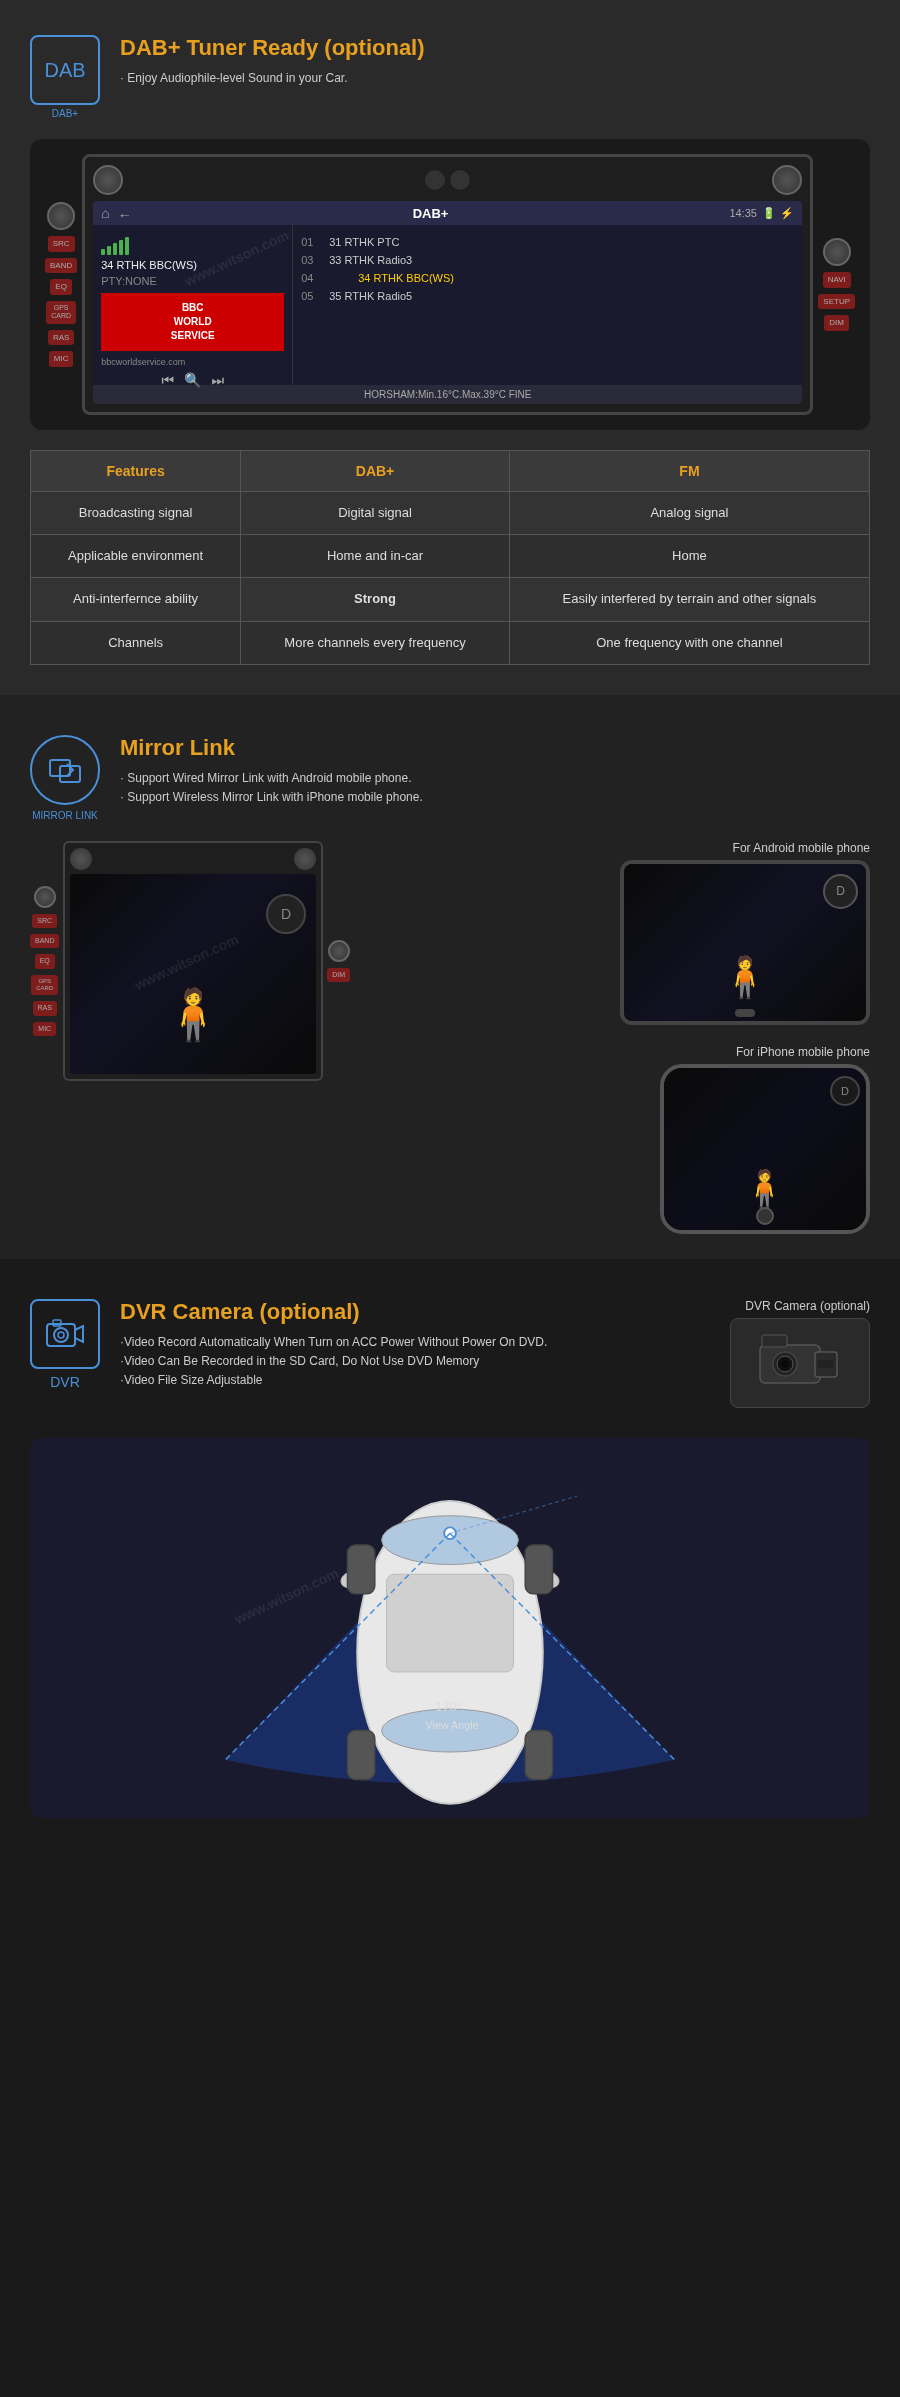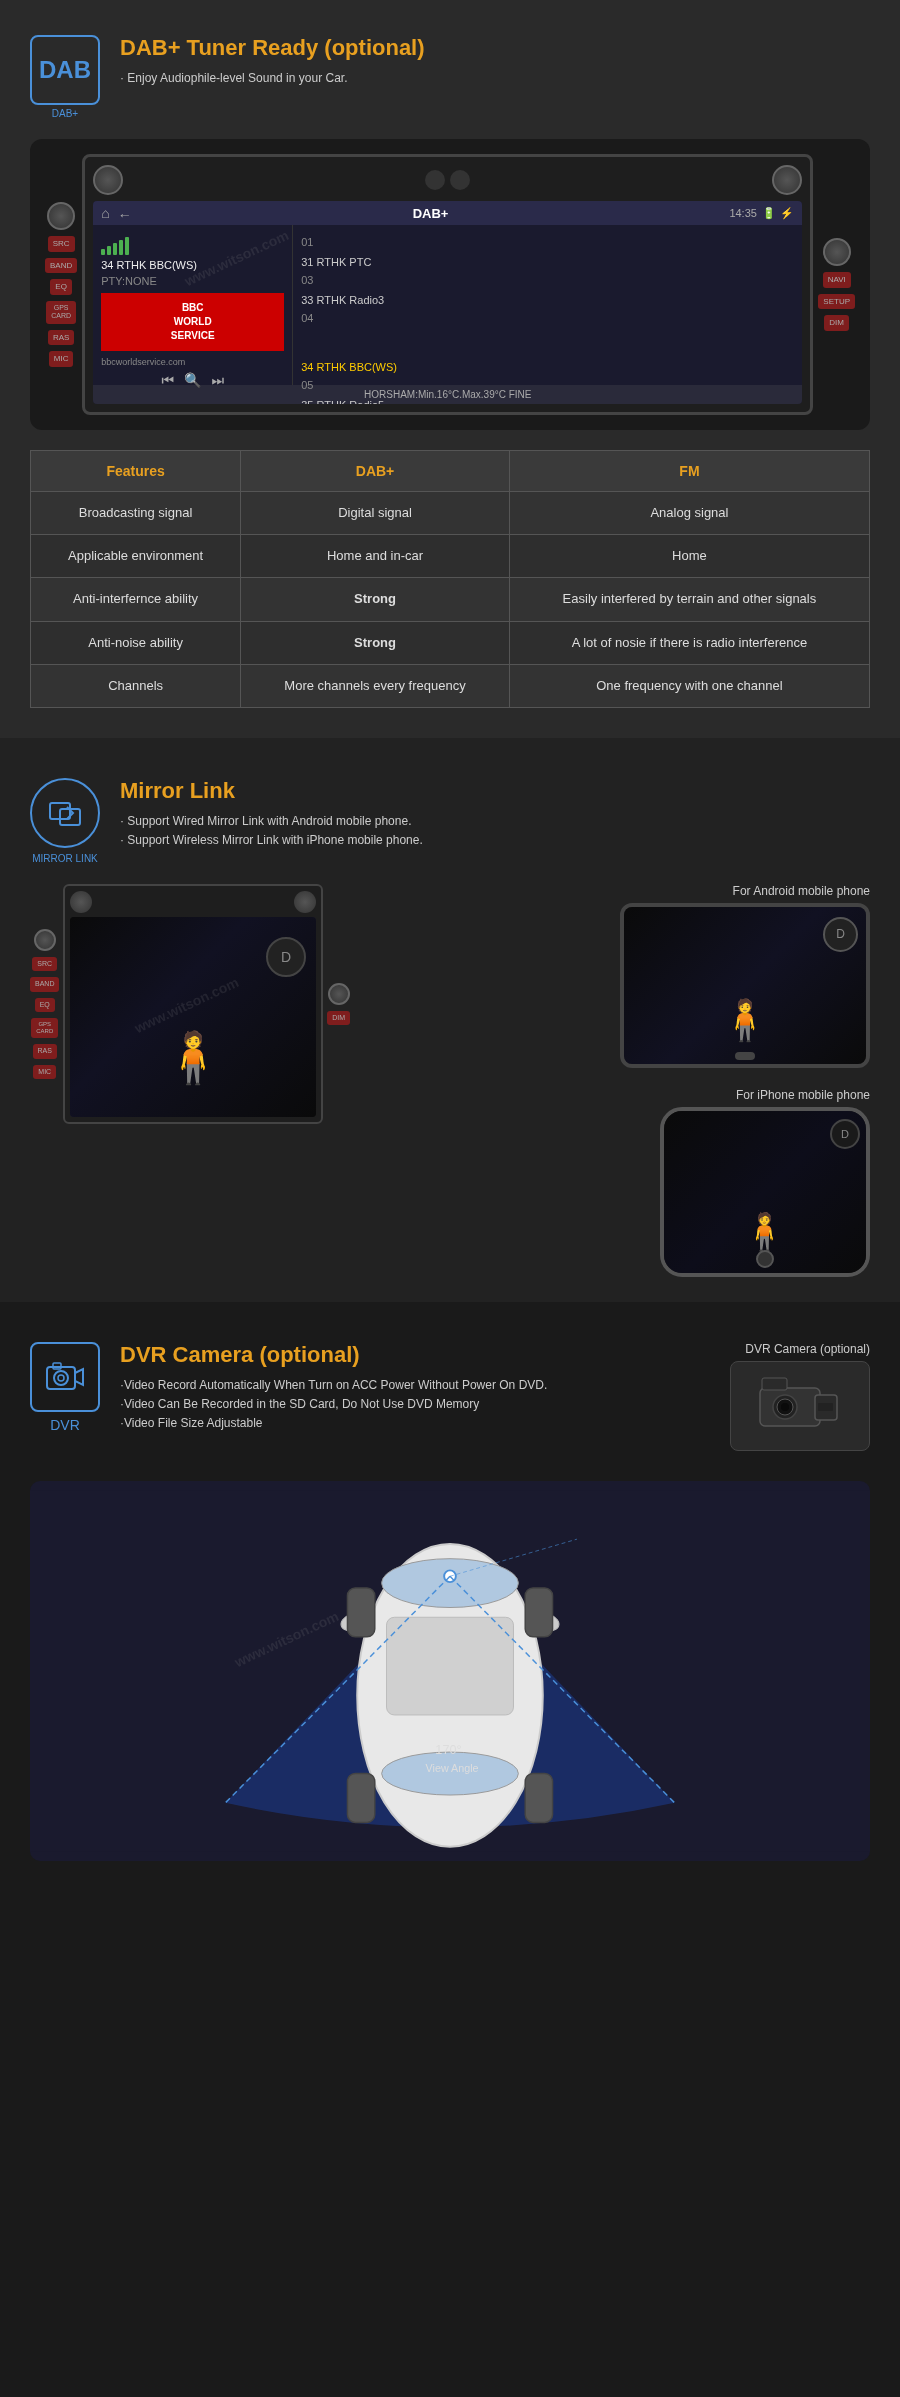--- a/index.html
+++ b/index.html
@@ -188,21 +188,20 @@
     .channel-list {
       list-style: none;
     }
 
     .channel-item {
       color: #ccc;
       font-size: 11px;
       padding: 3px 0;
       display: flex;
       gap: 8px;
-      flex-direction: column;
     }
 
     .channel-num {
       color: #888;
       width: 20px;
     }
 
     .channel-active {
       color: #ffcc00;
       gap: 37px;
@@ -392,21 +391,21 @@
     }
   </style>
 </head>
 <body>
 
 <div class="dab-section">
 
   <div class="feature-header">
     <div style="display:flex;flex-direction:column;align-items:center;">
       <div class="feature-icon">
-        <span style="font-size:24px;font-weight:bold;color:#4a90d9;">DAB</span>
+        <span style="font-size:20px;font-weight:normal;color:#4a90d9;">DAB</span>
       </div>
       <div class="feature-icon-label">DAB+</div>
     </div>
     <div class="feature-text">
       <h2>DAB+ Tuner Ready (optional)</h2>
       <p>· Enjoy Audiophile-level Sound in your Car.</p>
     </div>
   </div>
 
   <div class="device-mockup">
@@ -540,25 +539,20 @@
         <td>Applicable environment</td>
         <td>Home and in-car</td>
         <td>Home</td>
       </tr>
       <tr>
         <td>Anti-interfernce ability</td>
         <td class="strong-text">Strong</td>
         <td>Easily interfered by terrain and other signals</td>
       </tr>
       <tr>
-        <td>Anti-noise ability</td>
-        <td class="strong-text">Strong</td>
-        <td>A lot of nosie if there is radio interference</td>
-      </tr>
-      <tr>
         <td>Channels</td>
         <td>More channels every frequency</td>
         <td>One frequency with one channel</td>
       </tr>
     </tbody>
   </table>
 </div>
 
 <div class="mirror-section">
 

